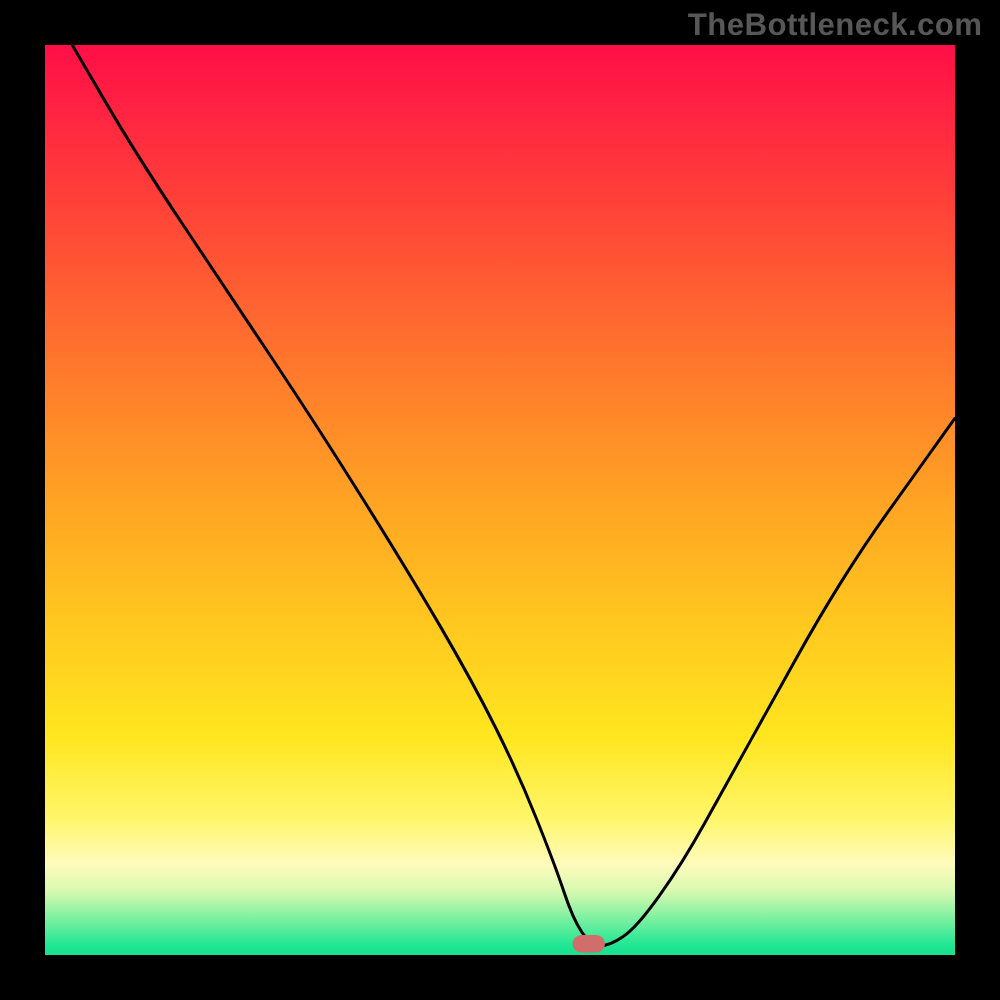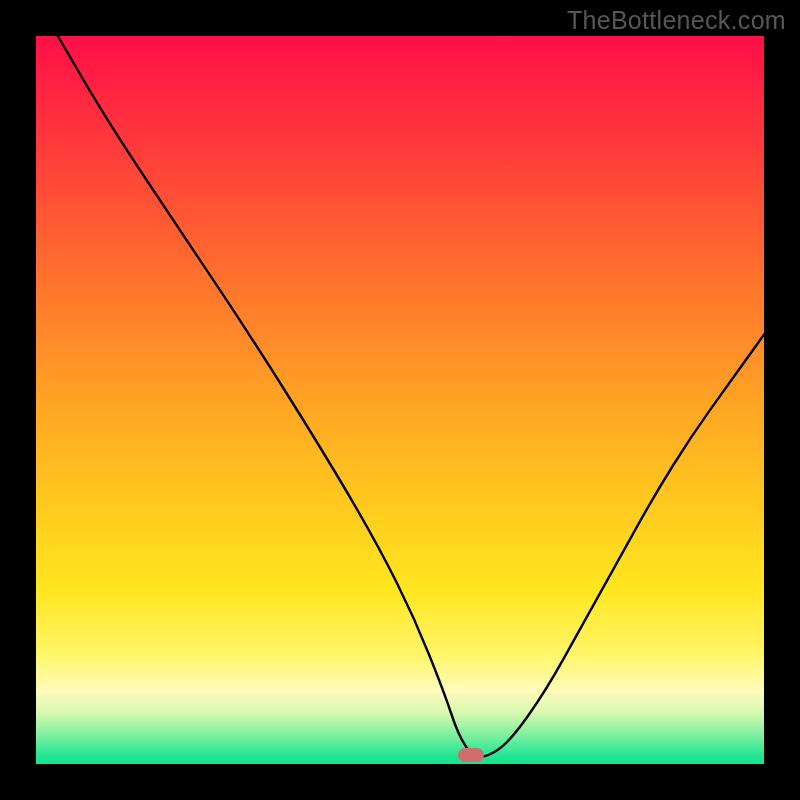--- a/index.html
+++ b/index.html
@@ -16,21 +16,21 @@
     width: 800px;
     height: 800px;
     background: #000;
   }
   .watermark {
     position: absolute;
     top: 6px;
     right: 14px;
     color: #575757;
     font-size: 25px;
-    font-weight: 400;
+    font-weight: 700;
     letter-spacing: 0.3px;
     z-index: 5;
   }
   .plot-area {
     position: absolute;
     left: 36px;
     top: 36px;
     width: 728px;
     height: 728px;
     overflow: hidden;

